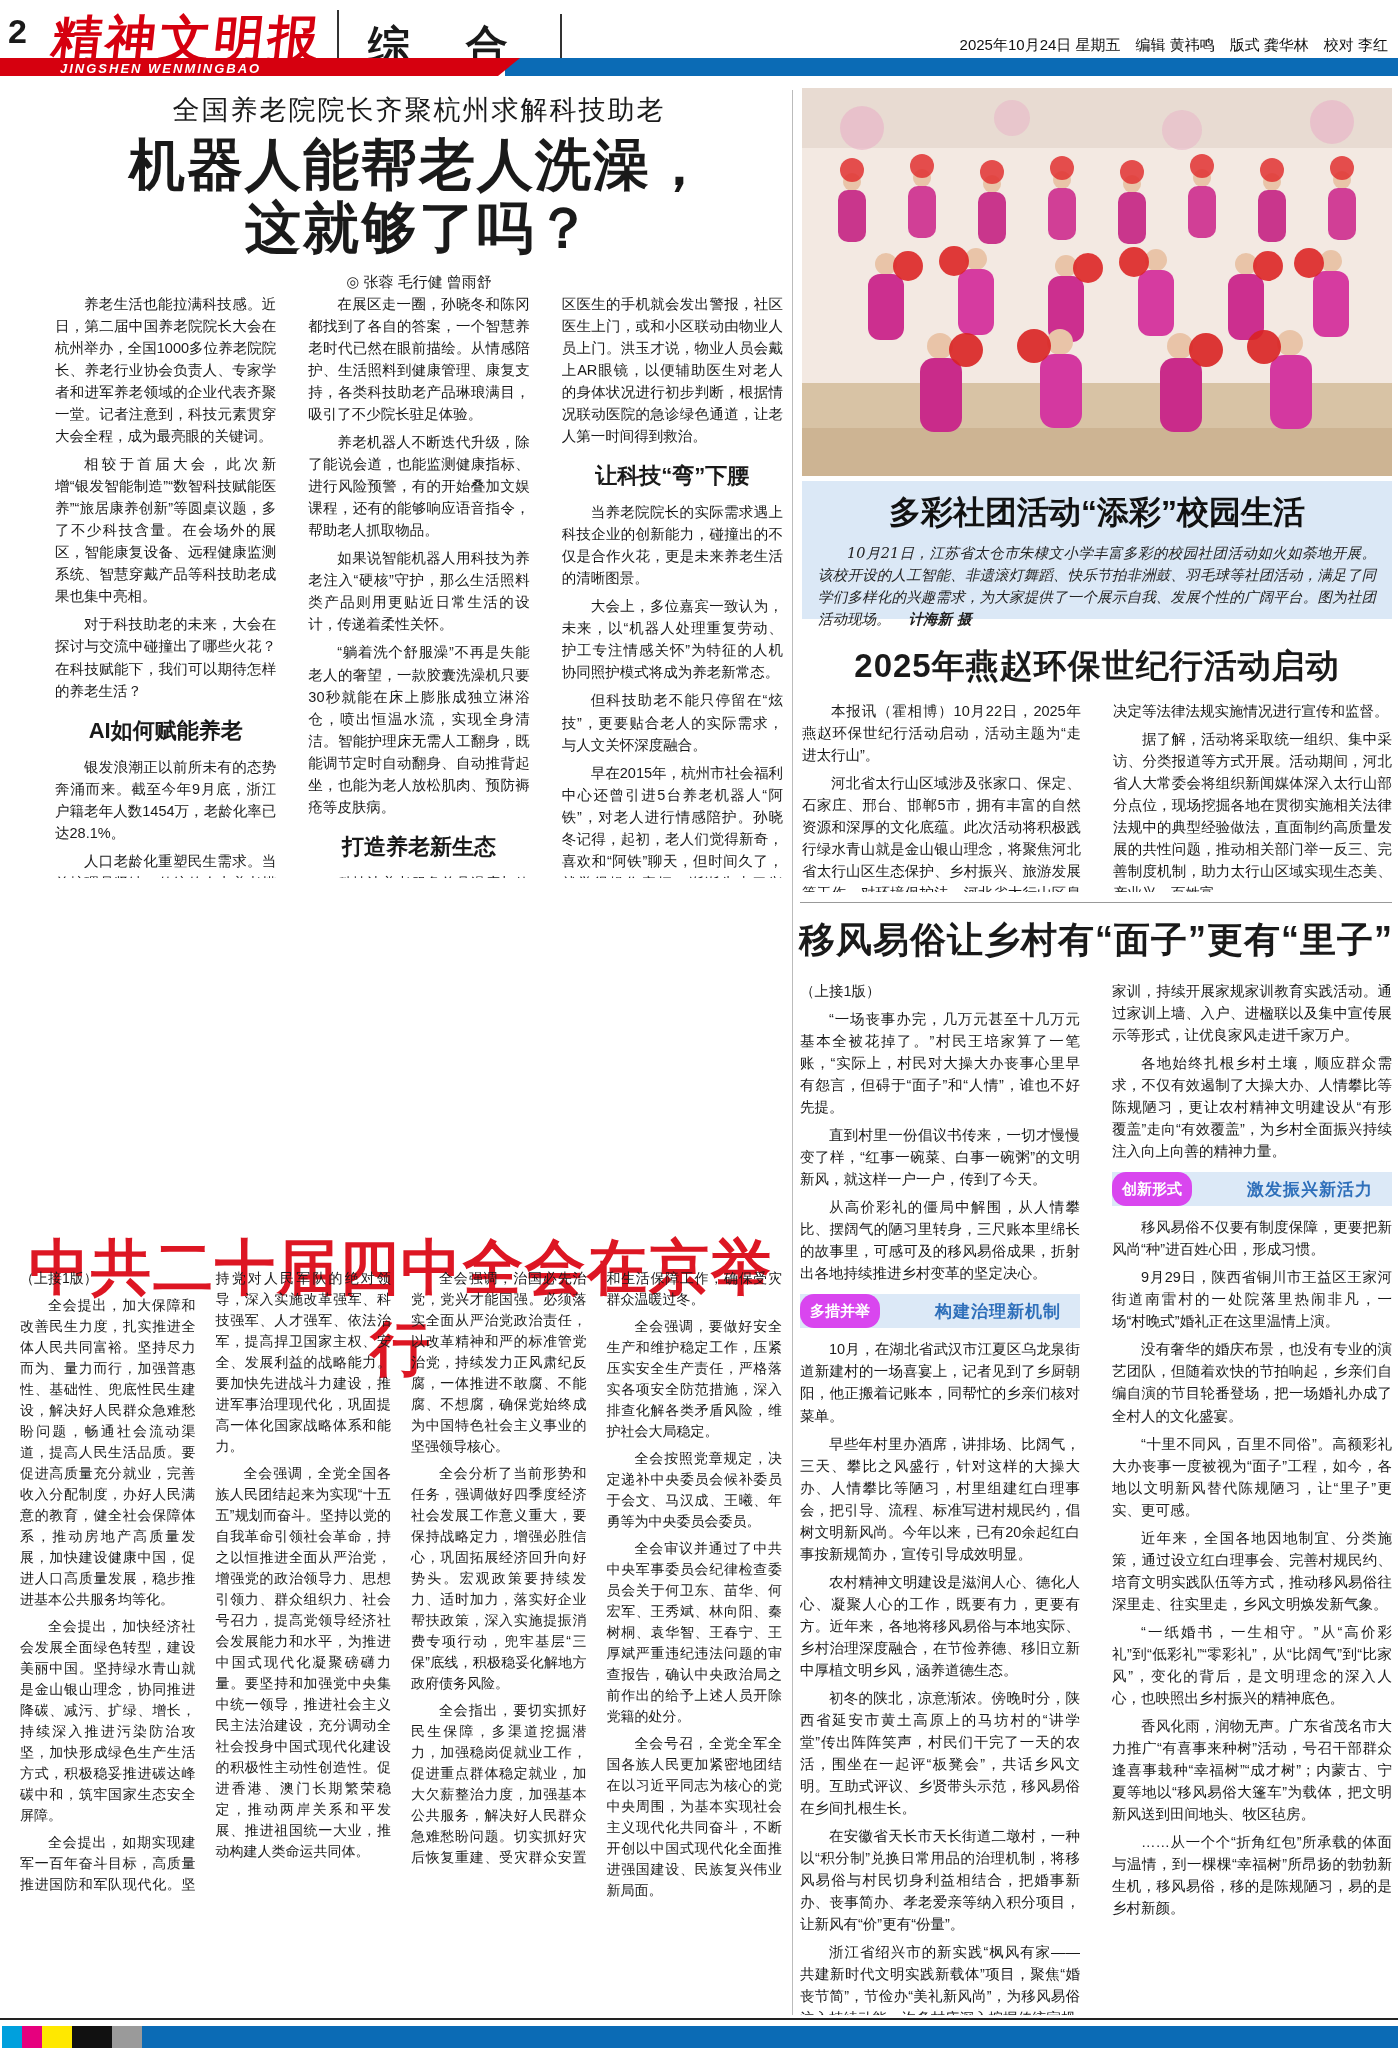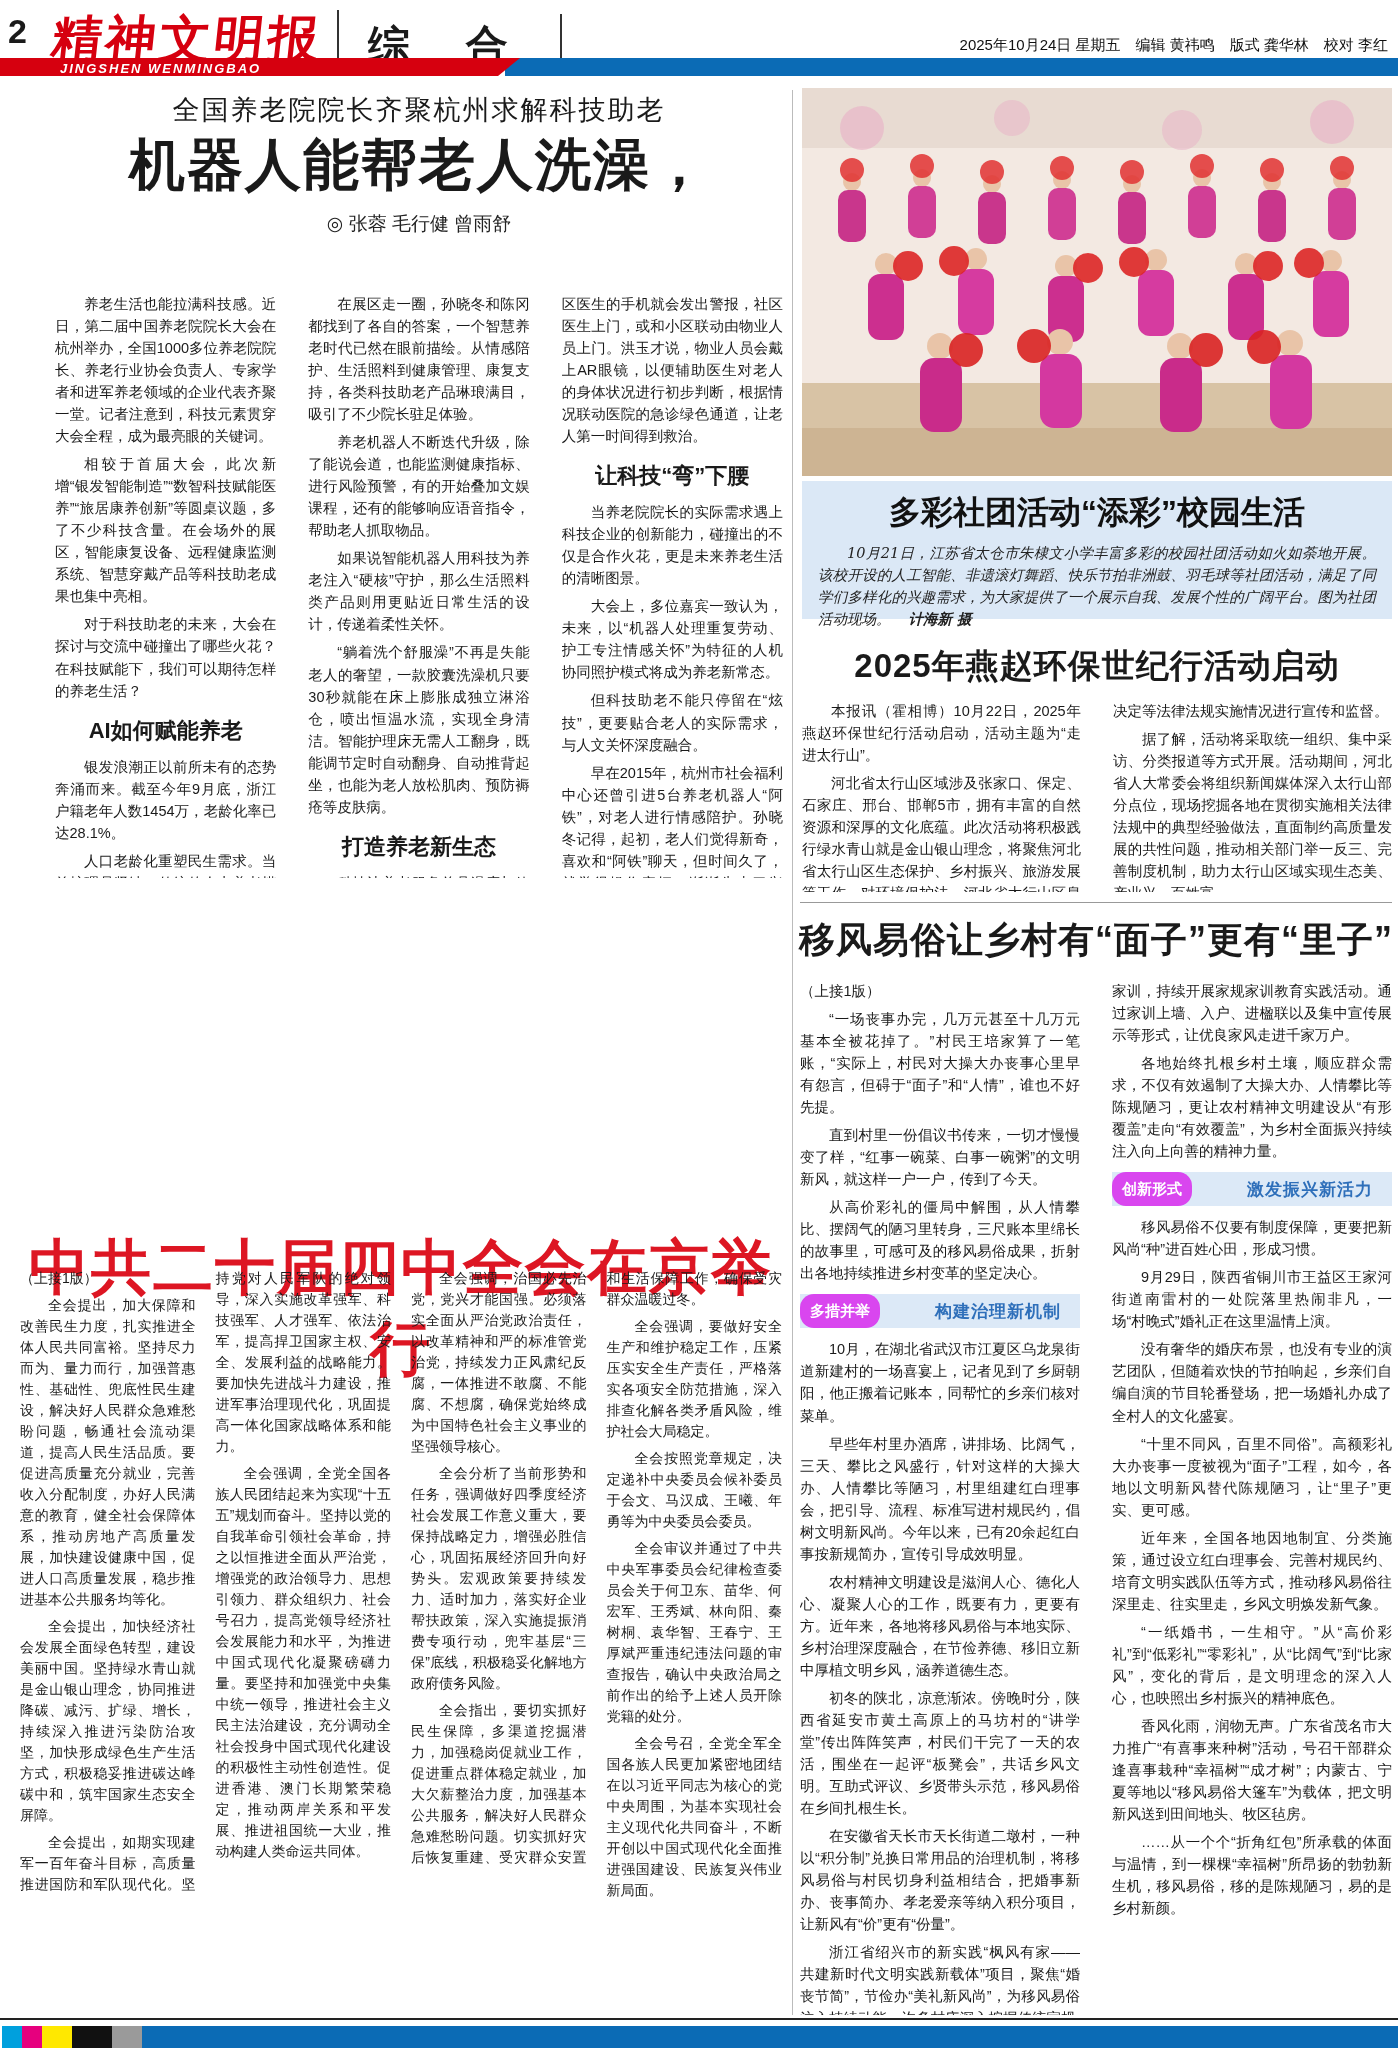--- a/index.html
+++ b/index.html
@@ -29,21 +29,21 @@
   .col h3{margin:14px 0 10px 0;font-size:22px;text-align:center;font-weight:bold;}
   .badge{display:flex;align-items:center;background:#dce9f7;margin:10px 0;height:34px;}
   .badge .b1{background:#d946ef;color:#fff;font-weight:bold;font-size:15px;padding:6px 10px;height:100%;
         box-sizing:border-box;display:flex;align-items:center;border-radius:14px;}
   .badge .b2{color:#2e6fba;font-weight:bold;font-size:17px;padding:0 10px;letter-spacing:1px;margin-left:45px;}
 
   
   .lead{position:absolute;left:55px;top:88px;width:728px;height:792px;}
   .lead .kicker{font-size:27px;text-align:center;font-weight:500;letter-spacing:2px;margin:4px 0 6px;}
   .lead .bigtitle{font-size:56px;font-weight:bold;text-align:center;line-height:1.12;letter-spacing:2px;}
-  .lead .byline{font-size:19px;text-align:center;margin:14px 0 4px;color:#222;}
+  .lead .byline{font-size:15px;text-align:center;margin:14px 0 4px;color:#222;}
   .lead-cols{left:0;top:205px;width:728px;height:585px;}
 
   
   .vrule{position:absolute;left:792px;top:90px;width:1px;height:1925px;background:#bbb;}
   .photo{position:absolute;left:802px;top:88px;width:590px;height:388px;overflow:hidden;}
   .caption-box{position:absolute;left:802px;top:481px;width:590px;height:138px;background:#dbe8f6;
         box-sizing:border-box;padding:8px 16px;}
   .caption-box h2{margin:2px 0 8px;font-size:32px;text-align:center;font-weight:bold;color:#111;}
   .caption-box .ctext{font-family:"DejaVu Serif","Liberation Serif",serif;font-style:italic;
         font-size:14.5px;line-height:1.5;text-align:justify;text-indent:2em;color:#222;}
@@ -88,20 +88,21 @@
     <div class="mast-sep2"></div>
     <div class="dateline">2025年10月24日 星期五　编辑 黄祎鸣　版式 龚华林　校对 李红</div>
     <div class="bar-red"></div>
     <div class="bar-blue"></div>
   </div>
 
   <div class="lead">
     <div class="kicker">全国养老院院长齐聚杭州求解科技助老</div>
     <div class="bigtitle">
       <div>机器人能帮老人洗澡，</div>
+      <div>这就够了吗？</div>
     </div>
     <div class="byline">◎ 张蓉 毛行健 曾雨舒</div>
     <div class="cols lead-cols">
         <div class="col">
           <p>养老生活也能拉满科技感。近日，第二届中国养老院院长大会在杭州举办，全国1000多位养老院院长、养老行业协会负责人、专家学者和进军养老领域的企业代表齐聚一堂。记者注意到，科技元素贯穿大会全程，成为最亮眼的关键词。</p>
           <p>相较于首届大会，此次新增“银发智能制造”“数智科技赋能医养”“旅居康养创新”等圆桌议题，多了不少科技含量。在会场外的展区，智能康复设备、远程健康监测系统、智慧穿戴产品等科技助老成果也集中亮相。</p>
           <p>对于科技助老的未来，大会在探讨与交流中碰撞出了哪些火花？在科技赋能下，我们可以期待怎样的养老生活？</p>
           <h3>AI如何赋能养老</h3>
           <p>银发浪潮正以前所未有的态势奔涌而来。截至今年9月底，浙江户籍老年人数1454万，老龄化率已达28.1%。</p>
           <p>人口老龄化重塑民生需求。当前护理员紧缺，传统的人力养老模式也难以满足老人日益增长的丰富需求，养老服务拥抱科技成为必然趋势。</p>

